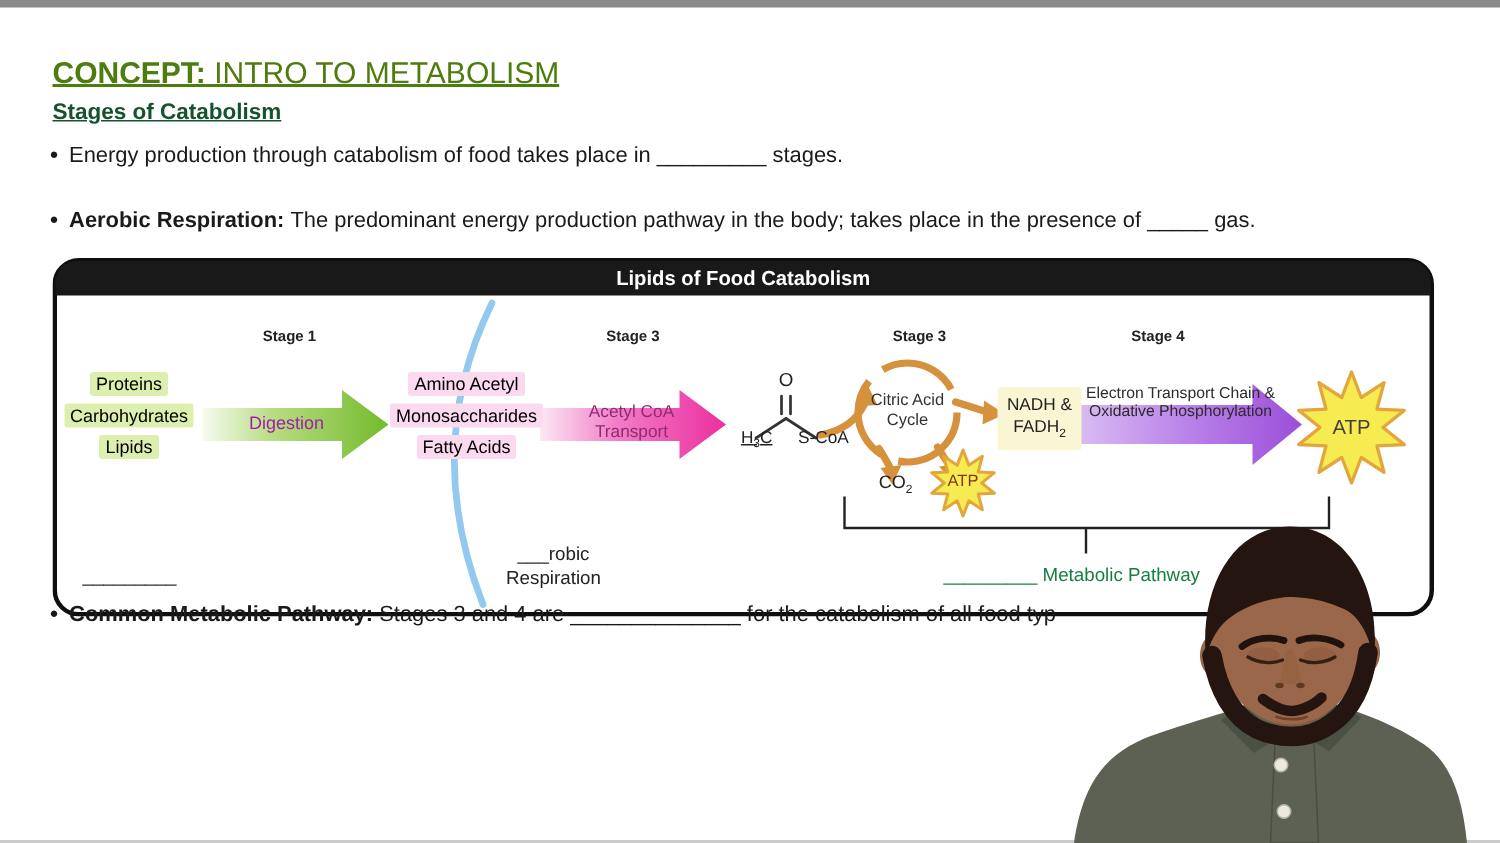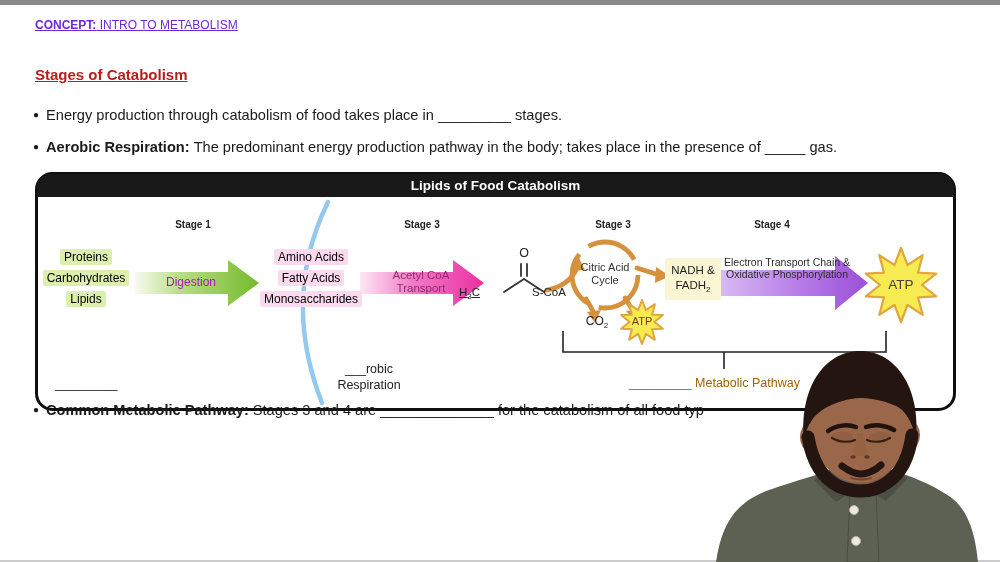--- a/index.html
+++ b/index.html
@@ -1,55 +1,55 @@
 <!DOCTYPE html>
 <html style="--top-strip: #8a8a8a; --header-bar: #191919; --green-chip: #ddefae; --pink-chip: #fbd9ee; --green-arrow: #74bb2c; --pink-arrow: #eb2f9f; --pink-arrow-text: #8f2b74; --purple-arrow: #9b4fd8; --cycle-orange: #d6913d; --cofactor-bg: #faf5d2; --star-yellow: #f6ec52; --star-stroke: #e2a63d; --atp-text-small: #7c3a1e; --atp-text-large: #454138; --skin: #9a674b; --hair: #241510; --shirt: #5d6153;"><head>
 <meta charset="utf-8">
 <style>
   html,body{margin:0;padding:0;}
   body{font-family:"Liberation Sans","DejaVu Sans",sans-serif;background:#e8e8e8;}
   .page{position:relative;width:1000px;height:562px;background:#fff;overflow:hidden;}
   .top-strip{position:absolute;left:0;top:0;width:100%;height:5px;background:var(--top-strip,#8a8a8a);}
   .bottom-strip{position:absolute;left:0;bottom:0;width:100%;height:2px;background:#cbcbcb;}
-  .title-line{position:absolute;left:35px;top:18px;font-size:12px;color:#6d28d9;text-decoration:underline;white-space:nowrap;}
+  .title-line{position:absolute;left:35px;top:38px;font-size:20px;color:#4d7c0f;text-decoration:underline;white-space:nowrap;}
   .title-line .b{font-weight:bold;}
-  .section-line{position:absolute;left:35px;top:66px;font-size:15px;font-weight:bold;color:#b91c1c;text-decoration:underline;white-space:nowrap;}
+  .section-line{position:absolute;left:35px;top:66px;font-size:15px;font-weight:bold;color:#14532d;text-decoration:underline;white-space:nowrap;}
   .bullet{position:absolute;left:33px;font-size:14.6px;color:#1a1a1a;white-space:nowrap;margin:0;}
   .bullet .marker{font-size:10px;vertical-align:2px;margin-right:7px;}
   .bullet .bold{font-weight:bold;}
-  .b1{top:107px;} .b2{top:139px;} .b3{top:402px;}
+  .b1{top:96px;} .b2{top:139px;} .b3{top:402px;}
 
   .diagram-box{position:absolute;left:35px;top:172px;width:921px;height:239px;}
   .diagram-box svg.shapes{position:absolute;left:0;top:0;width:921px;height:239px;}
   .box-border{fill:none;stroke:#0f0f0f;stroke-width:3px;}
   .diagram-header{position:absolute;left:2px;top:2px;width:917px;height:23px;background:var(--header-bar,#191919);
     border-radius:14px 14px 0 0;color:#fff;font-size:13.5px;font-weight:bold;text-align:center;line-height:23px;}
   .lbl{position:absolute;color:#1d1d1d;}
   .stage-label{width:120px;top:47px;text-align:center;font-size:10px;font-weight:bold;color:#222;}
   .col{top:73px;text-align:center;}
   .col .chip-row{line-height:21px;}
   .chip{display:inline-block;font-size:12px;line-height:16px;padding:0 4px;border-radius:2px;color:#000000;}
   .chip.green{background:var(--green-chip,#ddefae);}
   .chip.pink{background:var(--pink-chip,#fbd9ee);}
   .arrow-label{text-align:center;}
   .digestion-label{left:100px;top:103px;width:112px;font-size:12px;color:#a21caf;}
   .acetyl-label{left:330px;top:97px;width:112px;font-size:11.5px;line-height:13px;color:var(--pink-arrow-text,#8f2b74);}
   .etc-label{left:668px;top:84px;width:168px;font-size:10.5px;line-height:12px;color:#2b2b2b;}
   .mol{font-size:11.5px;color:#222;}
   .o-label{left:479px;top:74px;width:20px;text-align:center;font-size:12.5px;}
-  .h3c-label{left:405px;top:114px;width:40px;text-align:right;text-decoration:underline;}
+  .h3c-label{left:440px;top:114px;width:40px;text-align:right;text-decoration:underline;}
   .scoa-label{left:497px;top:114px;width:60px;text-align:left;}
   .cycle-label{left:520px;top:89px;width:100px;text-align:center;font-size:11px;line-height:12.5px;color:#333;}
   .cofactor-box{left:630px;top:86px;width:56px;height:42px;background:var(--cofactor-bg,#faf5d2);border-radius:2px;
     text-align:center;font-size:11.5px;line-height:15px;padding-top:5px;box-sizing:border-box;color:#222;}
   .co2-label{left:542px;top:142px;width:40px;text-align:center;font-size:12px;color:#222;}
   .atp-small{left:588px;top:143px;width:38px;text-align:center;font-size:11px;color:var(--atp-text-small,#7c3a1e);}
   .atp-big{left:845px;top:105px;width:42px;text-align:center;font-size:13.5px;color:var(--atp-text-large,#454138);}
   sub{font-size:8px;}
-  .pathway-line{left:594px;top:204px;font-size:12.5px;color:#a16207;white-space:nowrap;}
+  .pathway-line{left:594px;top:204px;font-size:12.5px;color:#15803d;white-space:nowrap;}
   .aerobic-label{left:275px;top:189px;width:118px;text-align:center;font-size:12.5px;line-height:16px;color:#222;}
   .left-blank{left:20px;top:205px;font-size:12.5px;color:#222;}
   .person{position:absolute;left:700px;top:345px;width:300px;height:217px;z-index:5;}
 </style>
 </head>
 <body>
 
 <div class="page">
   <div class="top-strip"></div>
 
@@ -129,23 +129,23 @@
 
     <div class="lbl col" style="left:1px;width:100px">
       <div class="chip-row"><span class="chip green">Proteins</span></div>
       <div class="chip-row"><span class="chip green">Carbohydrates</span></div>
       <div class="chip-row"><span class="chip green">Lipids</span></div>
     </div>
 
     <div class="lbl digestion-label arrow-label">Digestion</div>
 
     <div class="lbl col" style="left:214px;width:124px">
-      <div class="chip-row"><span class="chip pink">Amino Acids</span></div>
+      <div class="chip-row"><span class="chip pink">Amino Acetyl</span></div>
+      <div class="chip-row"><span class="chip pink">Monosaccharides</span></div>
       <div class="chip-row"><span class="chip pink">Fatty Acids</span></div>
-      <div class="chip-row"><span class="chip pink">Monosaccharides</span></div>
     </div>
 
     <div class="lbl acetyl-label arrow-label">
       <div>Acetyl CoA</div>
       <div>Transport</div>
     </div>
 
     <div class="lbl mol o-label">O</div>
     <div class="lbl mol h3c-label"><span>H</span><sub>3</sub><span>C</span></div>
     <div class="lbl mol scoa-label">S-CoA</div>

